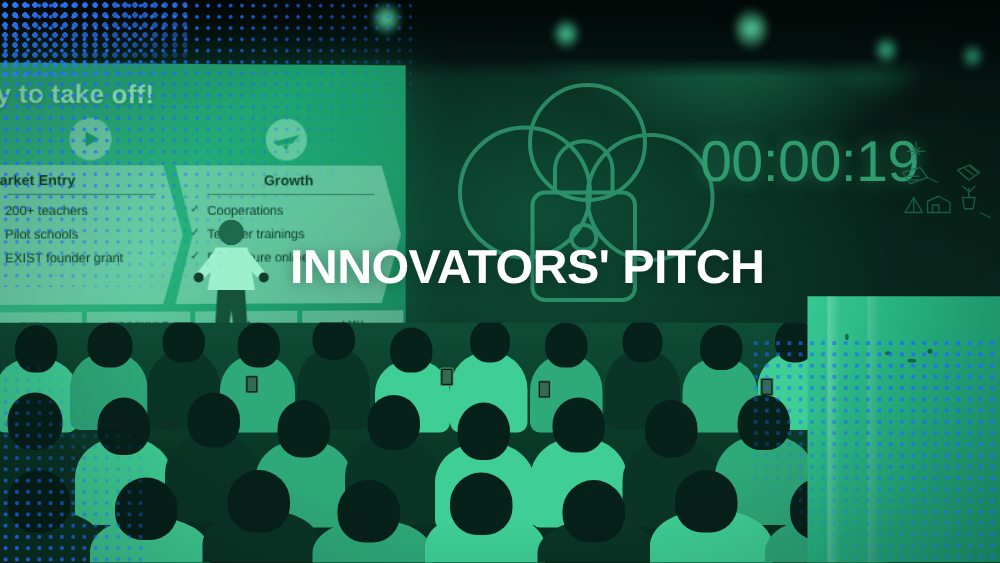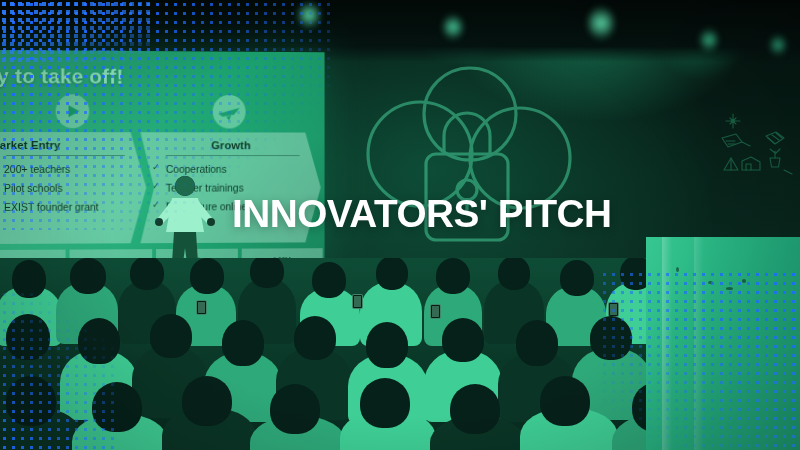--- a/index.html
+++ b/index.html
@@ -398,20 +398,21 @@
     </div>
 
     <div class="vignette"></div>
   </div>
 
   <div class="halftone ht-tl"></div>
   <div class="halftone ht-tl2"></div>
   <div class="halftone ht-bl"></div>
   <div class="halftone ht-br"></div>
 
+  <div class="timer">00:00:19</div>
 
   <div class="doodles">
     <svg viewBox="0 0 80 82" fill="none" xmlns="http://www.w3.org/2000/svg">
       <g stroke="#1f6f4f" stroke-width="1.1" fill="none" stroke-linecap="round" stroke-linejoin="round">
         <g>
           <path d="M14 10 L20 16 M20 10 L14 16 M10 13 h14 M17 6 v14"></path>
           <circle cx="17" cy="13" r="1.6"></circle>
         </g>
         <g>
           <path d="M6 30 l14 -4 l6 8 l-14 5 z"></path>

